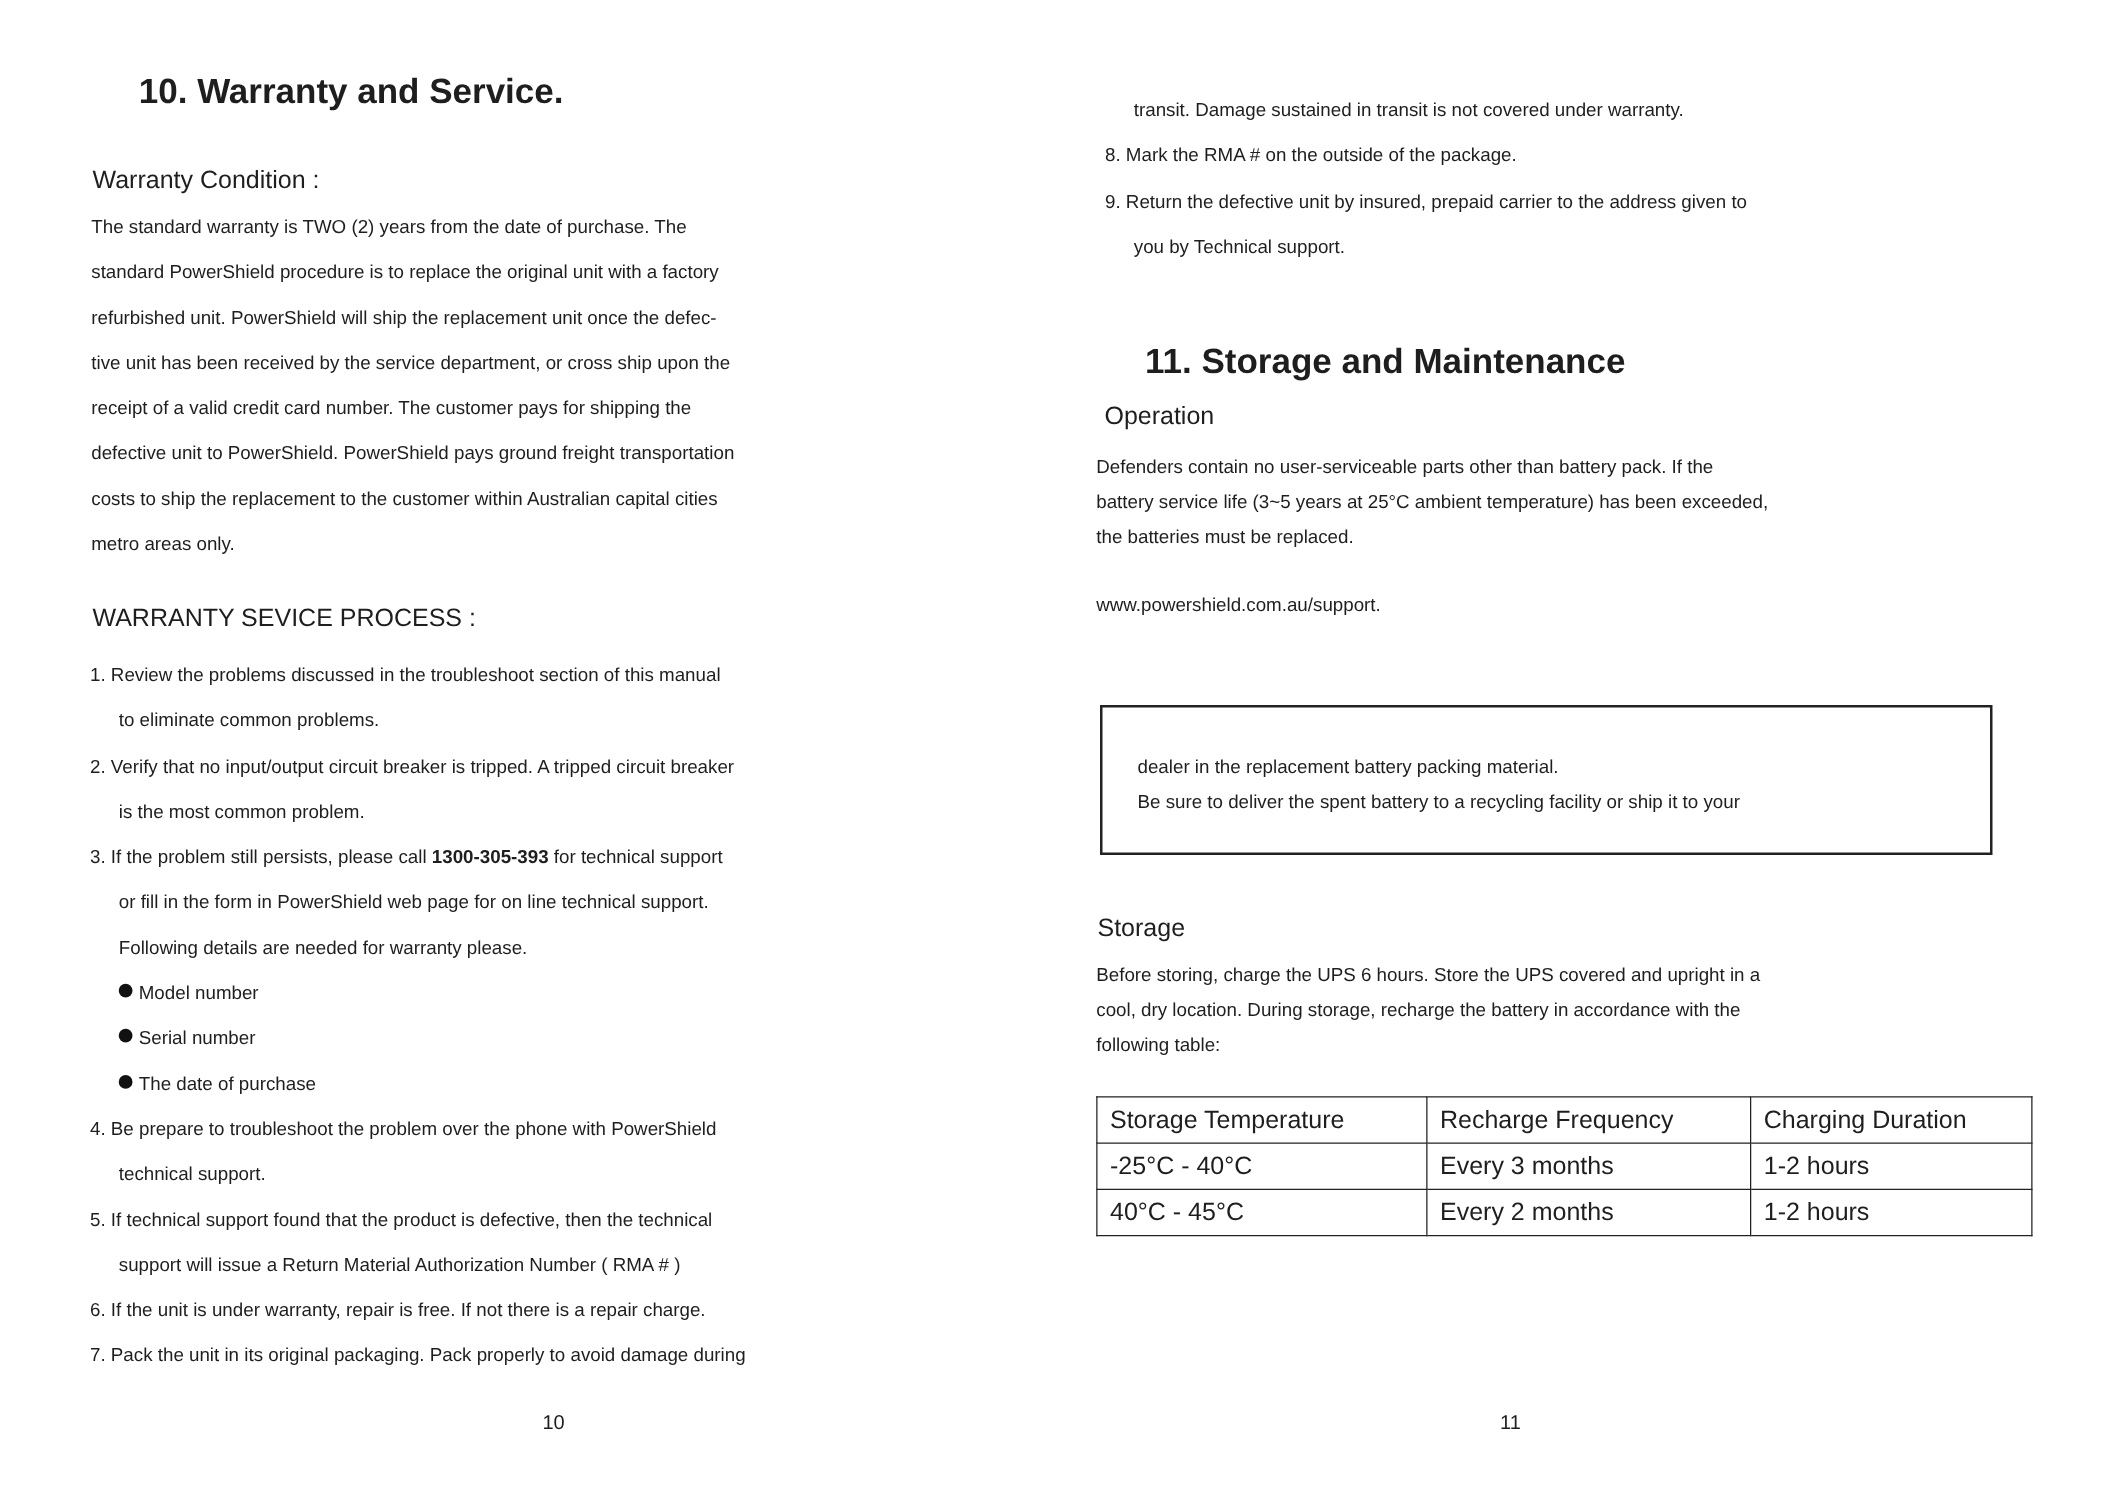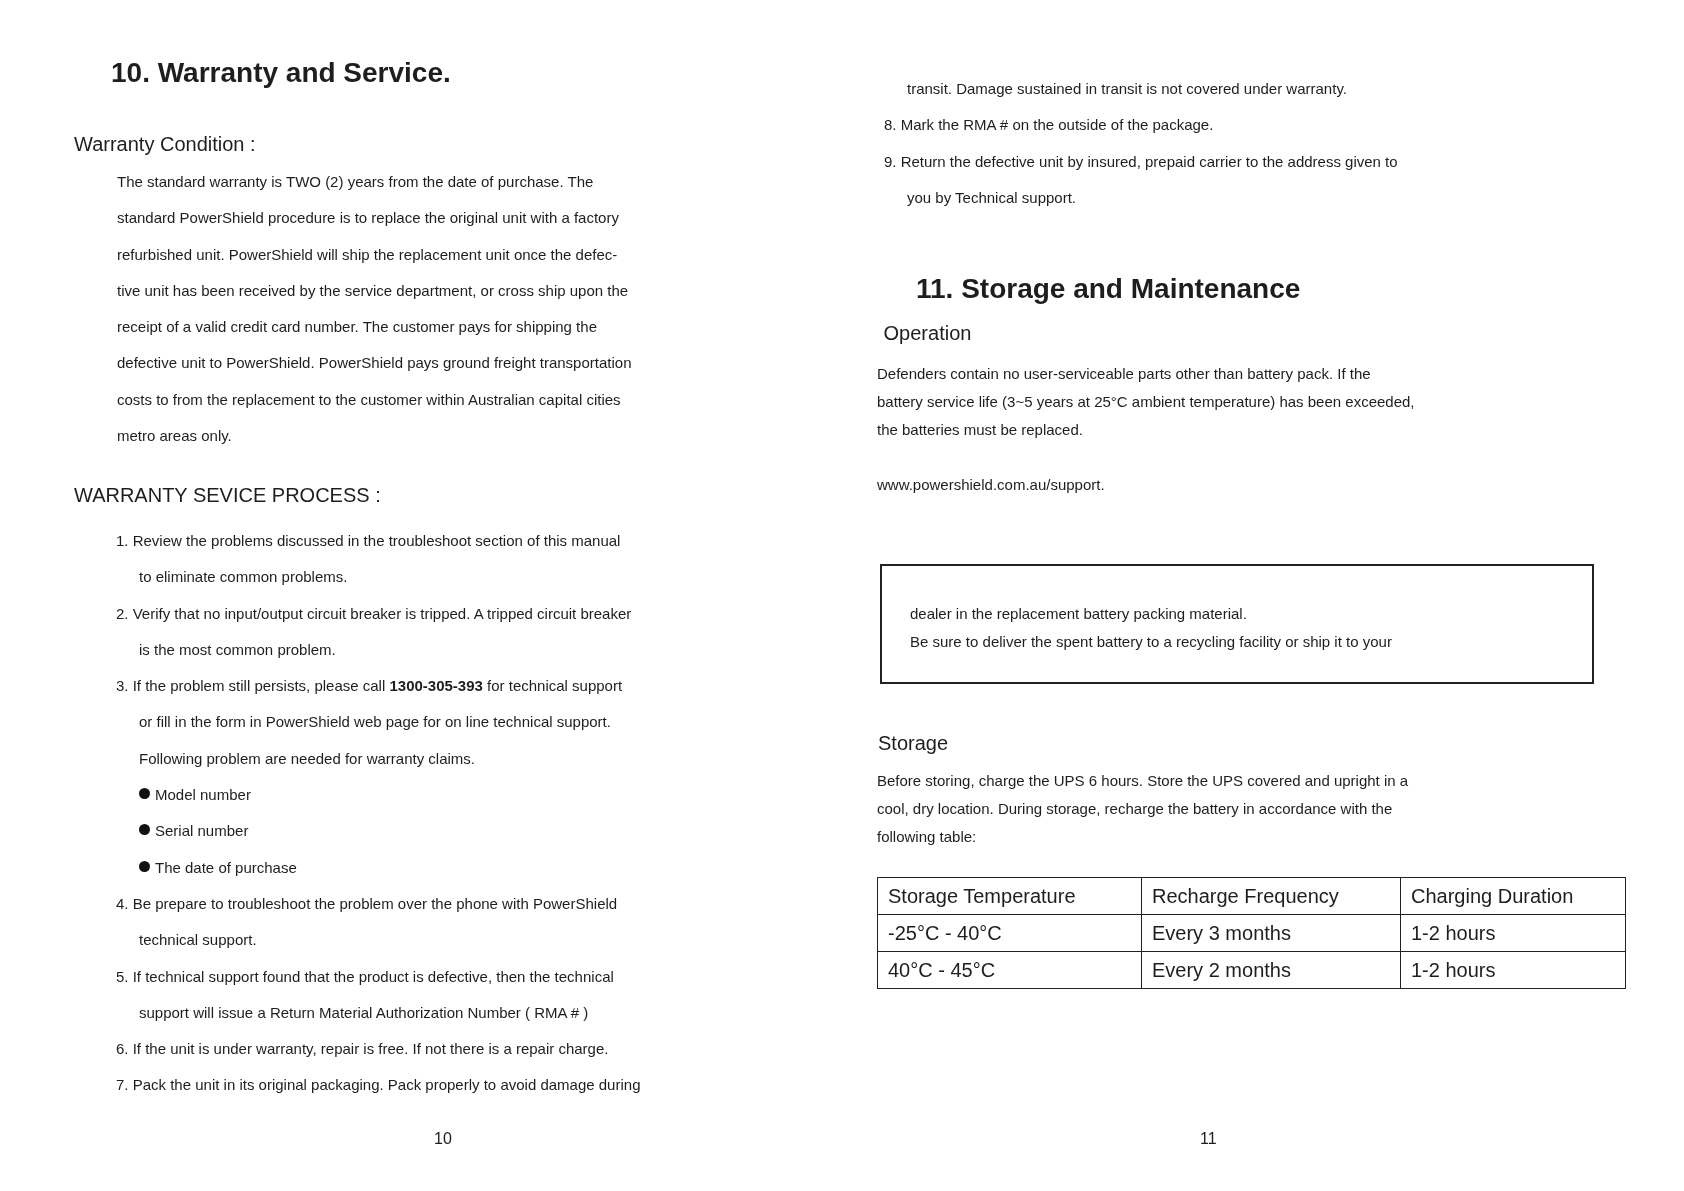--- a/index.html
+++ b/index.html
@@ -1,21 +1,21 @@
 <!DOCTYPE html>
 <html><head>
 <meta charset="utf-8">
 <style>
   html,body{margin:0;padding:0;background:#fff;}
   body{width:1684px;height:1191px;position:relative;overflow:hidden;font-family:"Liberation Sans",sans-serif;color:#1e1e1e;}
   .abs{position:absolute;}
   .h1{font-weight:bold;font-size:28px;white-space:nowrap;margin-left:38px;}
   .sub{font-size:20px;text-underline-offset:3px;white-space:pre;}
   .p{font-size:15px;white-space:nowrap;}
-  .left .p{line-height:36.3px;margin-left:44px;}
+  .left .p{line-height:36.3px;}
   .bullet::before{content:"";display:inline-block;width:11px;height:11px;border-radius:50%;background:#111;margin-right:5px;vertical-align:1px;}
   .box{border:2px solid #222;box-sizing:border-box;}
   table{border-collapse:collapse;font-size:20px;}
   td{border:1.5px solid #222;height:36px;padding:0 10px;white-space:nowrap;}
   .pn{font-size:16px;}
   b{font-weight:bold;}
 </style>
 </head>
 <body>
 
@@ -24,34 +24,34 @@
 
   <div class="abs sub" style="left:74px;top:133px;">Warranty Condition : </div>
 
   <div class="abs" style="left:73px;top:164px;">
     <div class="p">The standard warranty is TWO (2) years from the date of purchase. The</div>
     <div class="p">standard PowerShield procedure is to replace the original unit with a factory</div>
     <div class="p">refurbished unit. PowerShield will ship the replacement unit once the defec-</div>
     <div class="p">tive unit has been received by the service department, or cross ship upon the</div>
     <div class="p">receipt of a valid credit card number. The customer pays for shipping the</div>
     <div class="p">defective unit to PowerShield. PowerShield pays ground freight transportation</div>
-    <div class="p">costs to from the replacement to the customer within Australian capital cities</div>
+    <div class="p">costs to ship the replacement to the customer within Australian capital cities</div>
     <div class="p">metro areas only.</div>
   </div>
 
   <div class="abs sub" style="left:74px;top:484px;">WARRANTY SEVICE PROCESS : </div>
 
   <div class="abs" style="left:72px;top:523px;">
     <div class="p">1. Review the problems discussed in the troubleshoot section of this manual</div>
     <div class="p" style="padding-left:23px">to eliminate common problems.</div>
     <div class="p">2. Verify that no input/output circuit breaker is tripped. A tripped circuit breaker</div>
     <div class="p" style="padding-left:23px">is the most common problem.</div>
     <div class="p"><span>3. If the problem still persists, please call </span><b>1300-305-393</b><span> for technical support</span></div>
     <div class="p" style="padding-left:23px">or fill in the form in PowerShield web page for on line technical support.</div>
-    <div class="p" style="padding-left:23px">Following problem are needed for warranty claims.</div>
+    <div class="p" style="padding-left:23px">Following details are needed for warranty please.</div>
     <div class="p bullet" style="padding-left:23px">Model number</div>
     <div class="p bullet" style="padding-left:23px">Serial number</div>
     <div class="p bullet" style="padding-left:23px">The date of purchase</div>
     <div class="p">4. Be prepare to troubleshoot the problem over the phone with PowerShield</div>
     <div class="p" style="padding-left:23px">technical support.</div>
     <div class="p">5. If technical support found that the product is defective, then the technical</div>
     <div class="p" style="padding-left:23px">support will issue a Return Material Authorization Number ( RMA # )</div>
     <div class="p">6. If the unit is under warranty, repair is free. If not there is a repair charge.</div>
     <div class="p">7. Pack the unit in its original packaging. Pack properly to avoid damage during</div>
   </div>

